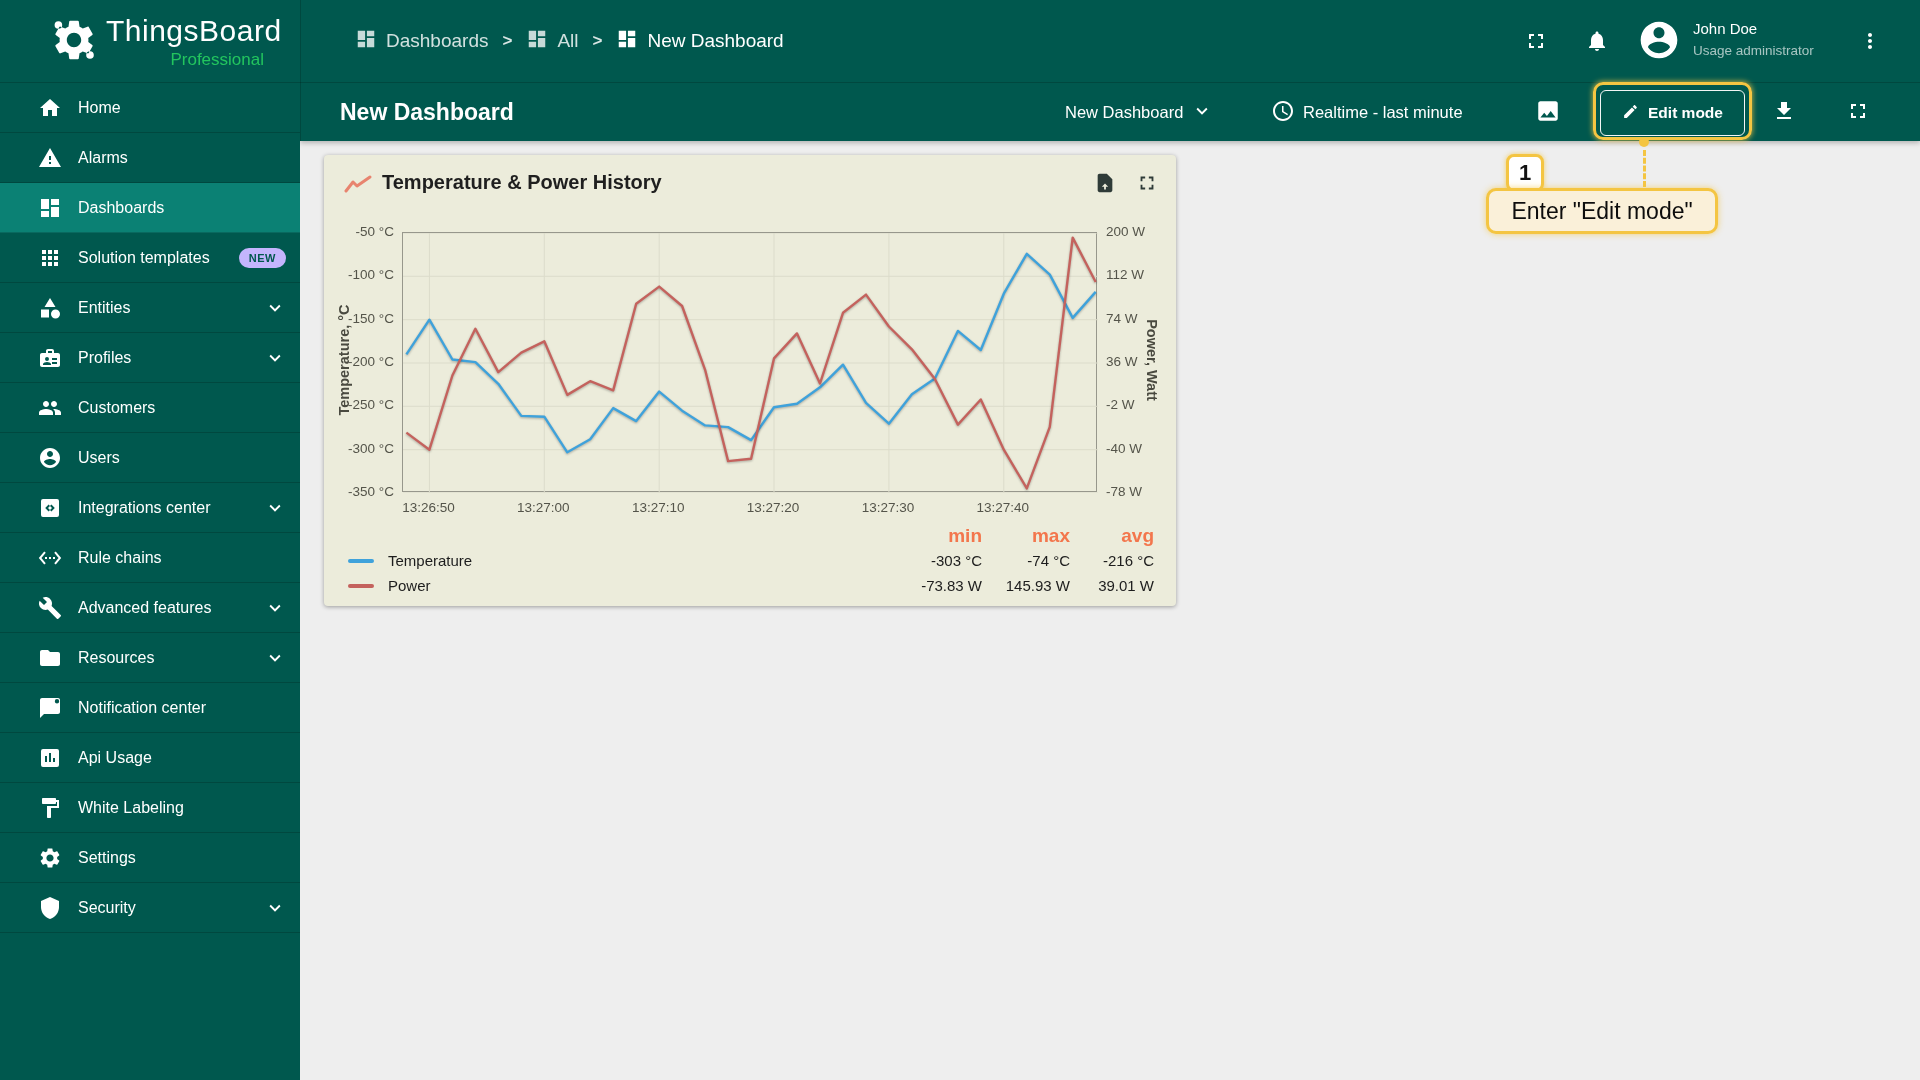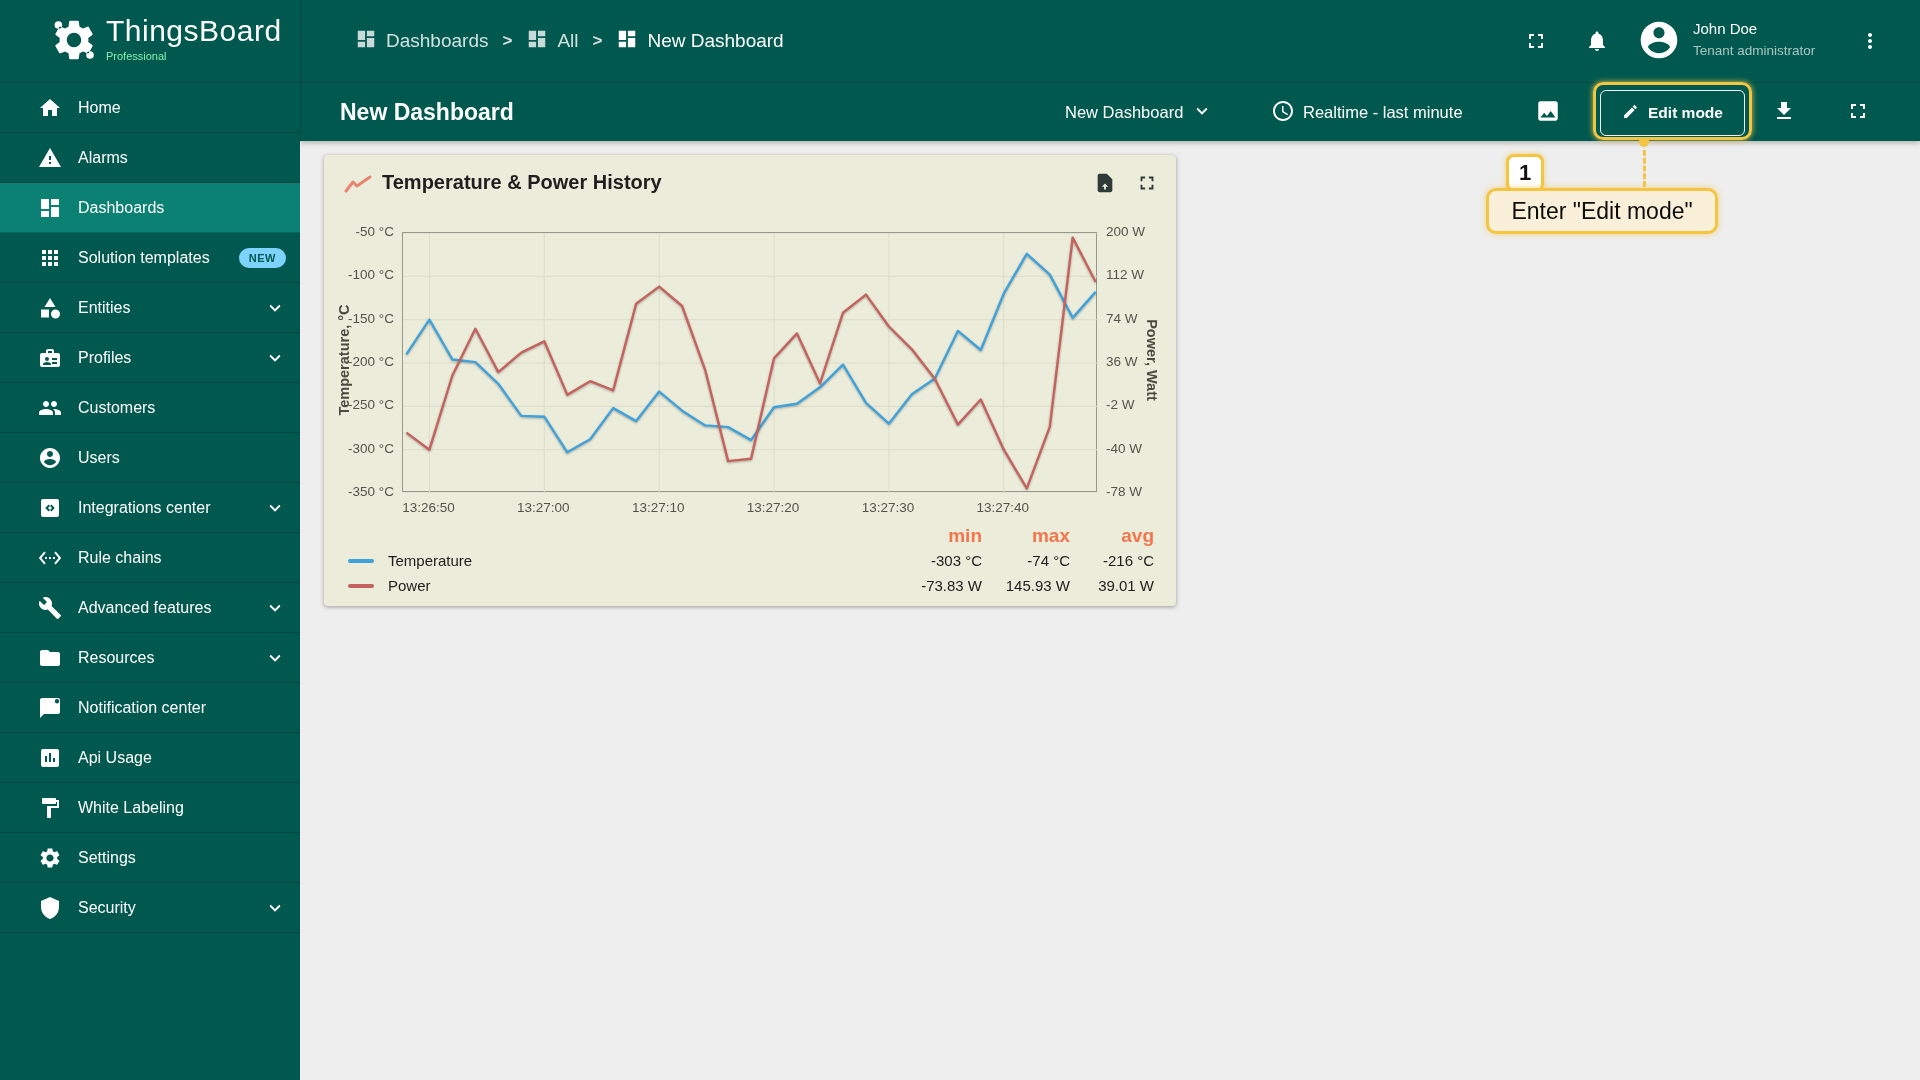--- a/index.html
+++ b/index.html
@@ -5,39 +5,39 @@
   * { margin:0; padding:0; box-sizing:border-box; }
   html,body { width:1920px; height:1080px; overflow:hidden; background:#eeeeee;
     font-family:"Liberation Sans","DejaVu Sans",sans-serif; }
   .abs { position:absolute; }
 
   
   #topbar { position:absolute; left:0; top:0; width:1920px; height:82px; background:#00584e; z-index:10; }
   #sidebar-seam { position:absolute; left:300px; top:0; width:1px; height:141px; background:rgba(0,0,0,.18); z-index:30; }
   .logo-icon { position:absolute; left:50px; top:16px; }
   .app-name { position:absolute; left:106px; top:14px; font-size:30px; color:#fff; letter-spacing:.5px; }
-  .app-edition { position:absolute; left:106px; top:50px; width:158px; text-align:left; font-size:11px; color:#86efac; }
+  .app-edition { position:absolute; left:106px; top:50px; width:158px; text-align:right; font-size:17px; color:#22c55e; }
   #breadcrumbs { position:absolute; left:355px; top:0; height:82px; display:flex; align-items:center; gap:14px; }
   .crumb { display:flex; align-items:center; gap:9px; color:rgba(255,255,255,.82); font-size:19px; cursor:pointer; }
   .crumb.current { color:#ffffff; }
   .crumb-sep { color:rgba(255,255,255,.85); font-size:17px; font-weight:700; }
   .topbar-btn { position:absolute; top:29px; width:24px; height:24px; cursor:pointer; }
   #user-block { position:absolute; left:1693px; top:20px; }
   #user-name { font-size:15px; color:#fff; }
   #user-role { font-size:13.5px; color:rgba(255,255,255,.65); margin-top:6px; }
 
   
   #sidebar { position:absolute; left:0; top:82px; width:300px; height:998px; background:#00584e; z-index:9;
     border-top:1px solid rgba(0,0,0,.18); }
   .nav-item { height:50px; display:flex; align-items:center; padding:0 14px 0 38px;
     border-bottom:1px solid rgba(0,0,0,.18); cursor:pointer; }
   .nav-item.active { background:#0b8174; }
   .nav-icon { width:24px; height:24px; margin-right:16px; flex:none; }
   .nav-label { color:#fff; font-size:16px; font-weight:500; flex:1; white-space:nowrap; }
-  .nav-badge { background:#7dd3fc; color:#00584e; font-size:11px; font-weight:700; border-radius:12px;
+  .nav-badge { background:#c4b5fd; color:#00584e; font-size:11px; font-weight:700; border-radius:12px;
     padding:4px 10px; letter-spacing:.5px; }
   .nav-chevron { width:22px; height:22px; }
 
   
   #toolbar { position:absolute; left:300px; top:82px; width:1620px; height:59px; background:#00584e; z-index:8;
     border-top:1px solid rgba(0,0,0,.18); box-shadow:0 2px 5px rgba(0,0,0,.25); }
   #dash-title { position:absolute; left:40px; top:0; height:59px; display:flex; align-items:center;
     color:#fff; font-size:23px; font-weight:700; }
   .tb-ctrl { position:absolute; top:0; height:59px; display:flex; align-items:center; gap:8px; color:#fff;
     font-size:16.5px; cursor:pointer; }
@@ -121,21 +121,21 @@
         <path fill-rule="evenodd" fill="#ffffff" d="M7 14H5v5h5v-2H7v-3zm-2-4h2V7h3V5H5v5zm12 7h-3v2h5v-5h-2v3zM14 5v2h3v3h2V5h-5z"></path>
       </svg></span>
   <span class="topbar-btn" style="left:1585px"><svg width="24" height="24" viewBox="0 0 24 24" xmlns="http://www.w3.org/2000/svg">
         <path fill-rule="evenodd" fill="#ffffff" d="M12 22c1.1 0 2-.9 2-2h-4c0 1.1.89 2 2 2zm6-6v-5c0-3.07-1.64-5.64-4.5-6.32V4c0-.83-.67-1.5-1.5-1.5s-1.5.67-1.5 1.5v.68C7.63 5.36 6 7.92 6 11v5l-2 2v1h16v-1l-2-2z"></path>
       </svg></span>
   <span class="abs" style="left:1637px; top:18px; cursor:pointer;"><svg width="44" height="44" viewBox="0 0 24 24" xmlns="http://www.w3.org/2000/svg">
         <path fill-rule="evenodd" fill="#ffffff" d="M12 2C6.48 2 2 6.48 2 12s4.48 10 10 10 10-4.48 10-10S17.52 2 12 2zm0 3c1.66 0 3 1.34 3 3s-1.34 3-3 3-3-1.34-3-3 1.34-3 3-3zm0 14.2c-2.5 0-4.71-1.28-6-3.22.03-1.99 4-3.08 6-3.08 1.99 0 5.97 1.09 6 3.08-1.29 1.94-3.5 3.22-6 3.22z"></path>
       </svg></span>
   <div id="user-block">
     <div id="user-name">John Doe</div>
-    <div id="user-role">Tenant administrator</div>
+    <div id="user-role">Usage administrator</div>
   </div>
   <span class="topbar-btn" style="left:1858px"><svg width="24" height="24" viewBox="0 0 24 24" xmlns="http://www.w3.org/2000/svg">
         <path fill-rule="evenodd" fill="#ffffff" d="M12 8c1.1 0 2-.9 2-2s-.9-2-2-2-2 .9-2 2 .9 2 2 2zm0 2c-1.1 0-2 .9-2 2s.9 2 2 2 2-.9 2-2-.9-2-2-2zm0 6c-1.1 0-2 .9-2 2s.9 2 2 2 2-.9 2-2-.9-2-2-2z"></path>
       </svg></span>
 </div>
 <div id="sidebar-seam"></div>
 
 <div id="sidebar">
     <div class="nav-item">
       <span class="nav-icon"><svg width="24" height="24" viewBox="0 0 24 24" xmlns="http://www.w3.org/2000/svg">

